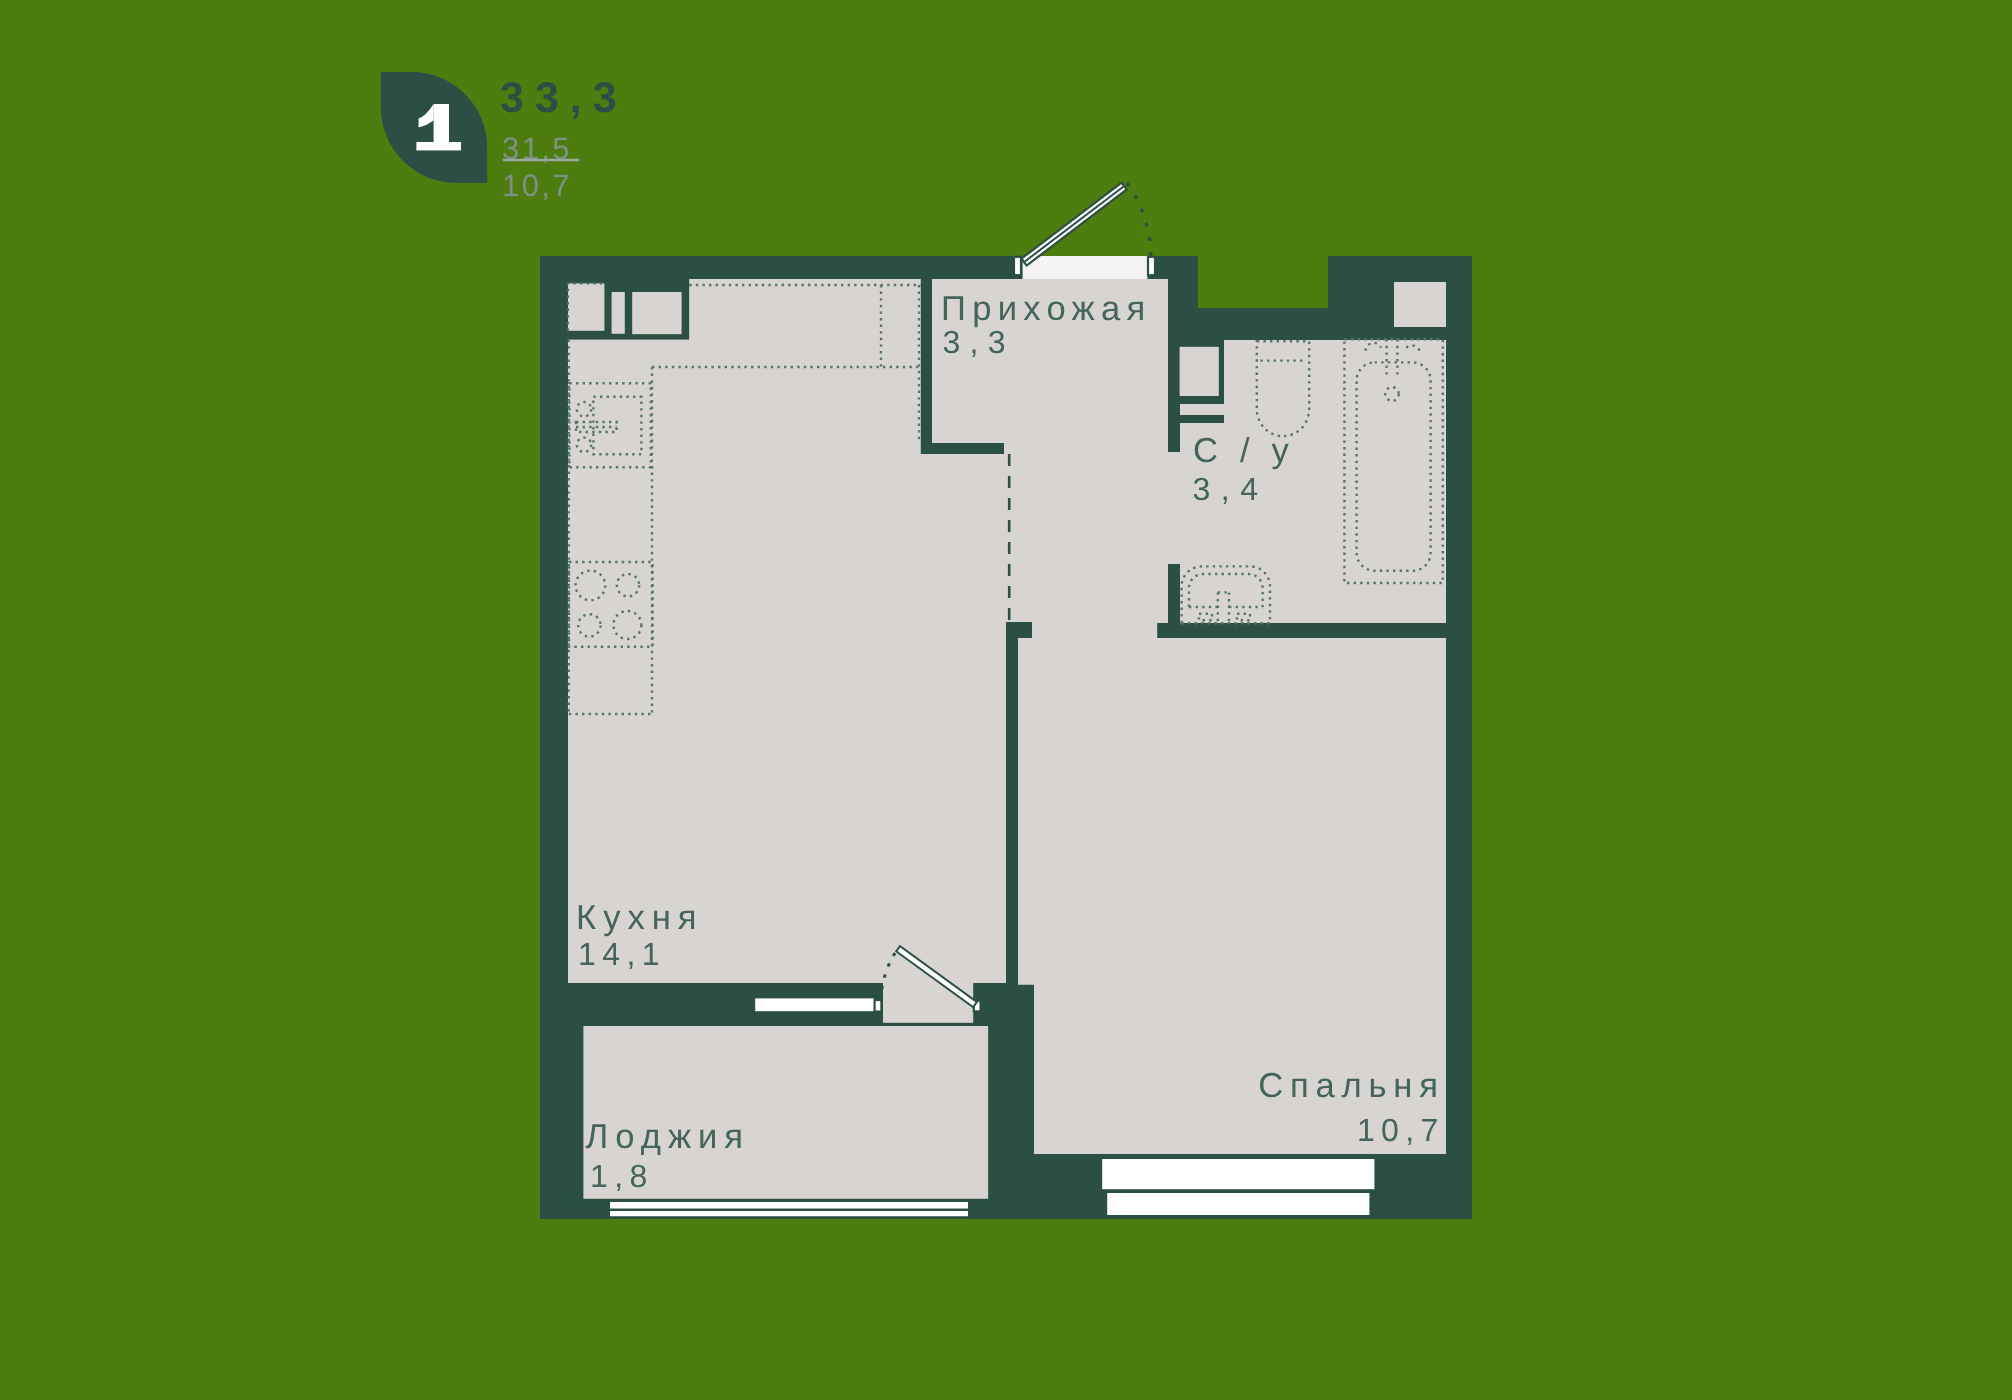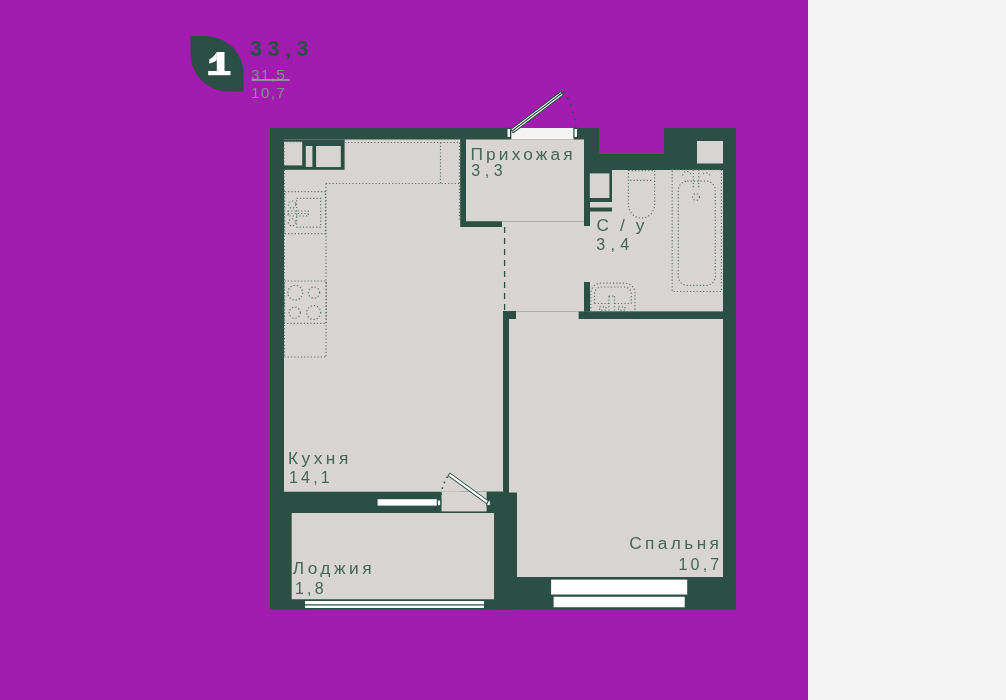--- a/index.html
+++ b/index.html
@@ -1,16 +1,16 @@
 <!DOCTYPE html>
 <html><head>
 <meta charset="utf-8">
 <style>
   html,body{margin:0;padding:0;background:#f4f4f5;}
-  .wrap{width:808px;height:700px;position:relative;overflow:hidden;background:#a21caf;will-change:transform;}
+  .wrap{width:1006px;height:700px;position:relative;overflow:hidden;background:#4d7c0f;will-change:transform;}
   svg{position:absolute;left:0;top:0;}
   text{font-family:"Liberation Sans",sans-serif;opacity:0.99;}
   .room{fill:#44635a;font-size:17.3px;letter-spacing:2.9px;}
   .num{fill:#44635a;font-size:16px;letter-spacing:3.2px;}
 </style>
 </head>
 <body>
 <div class="wrap">
 <svg width="1006" height="700" viewBox="0 0 1006 700">
 

